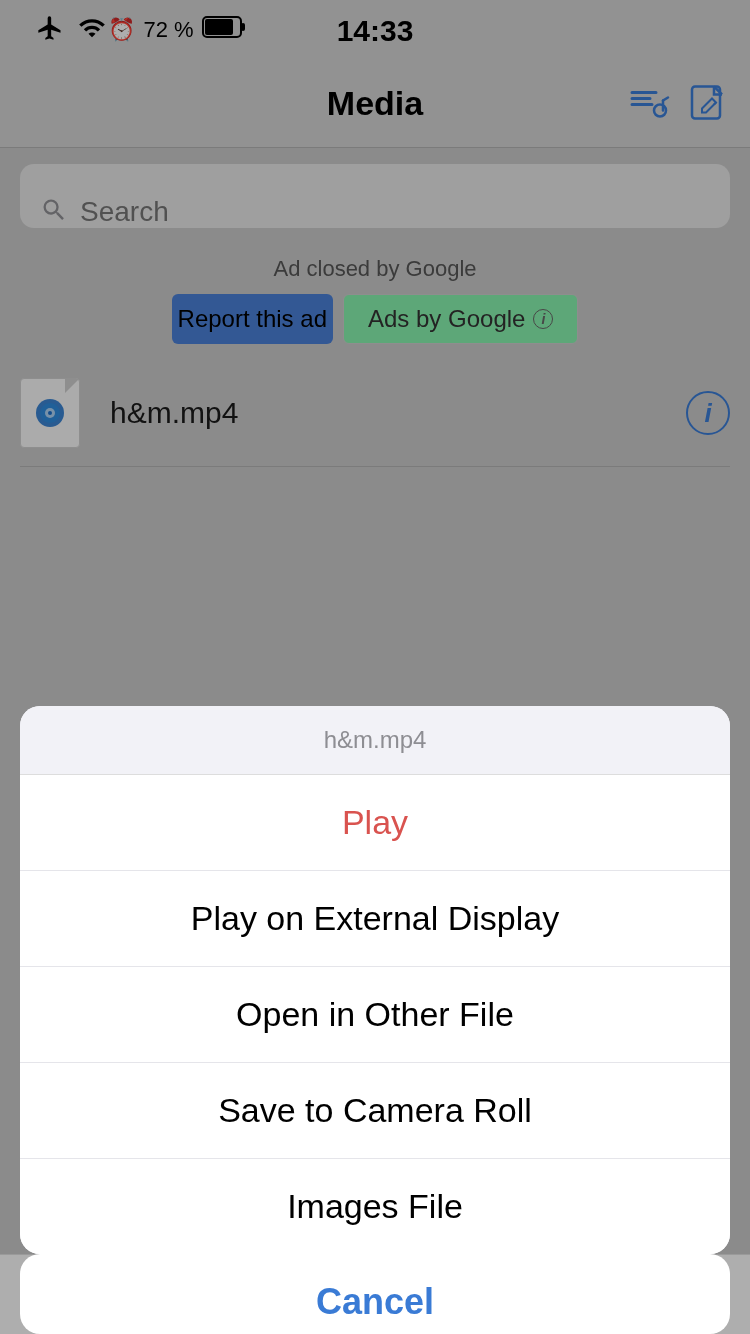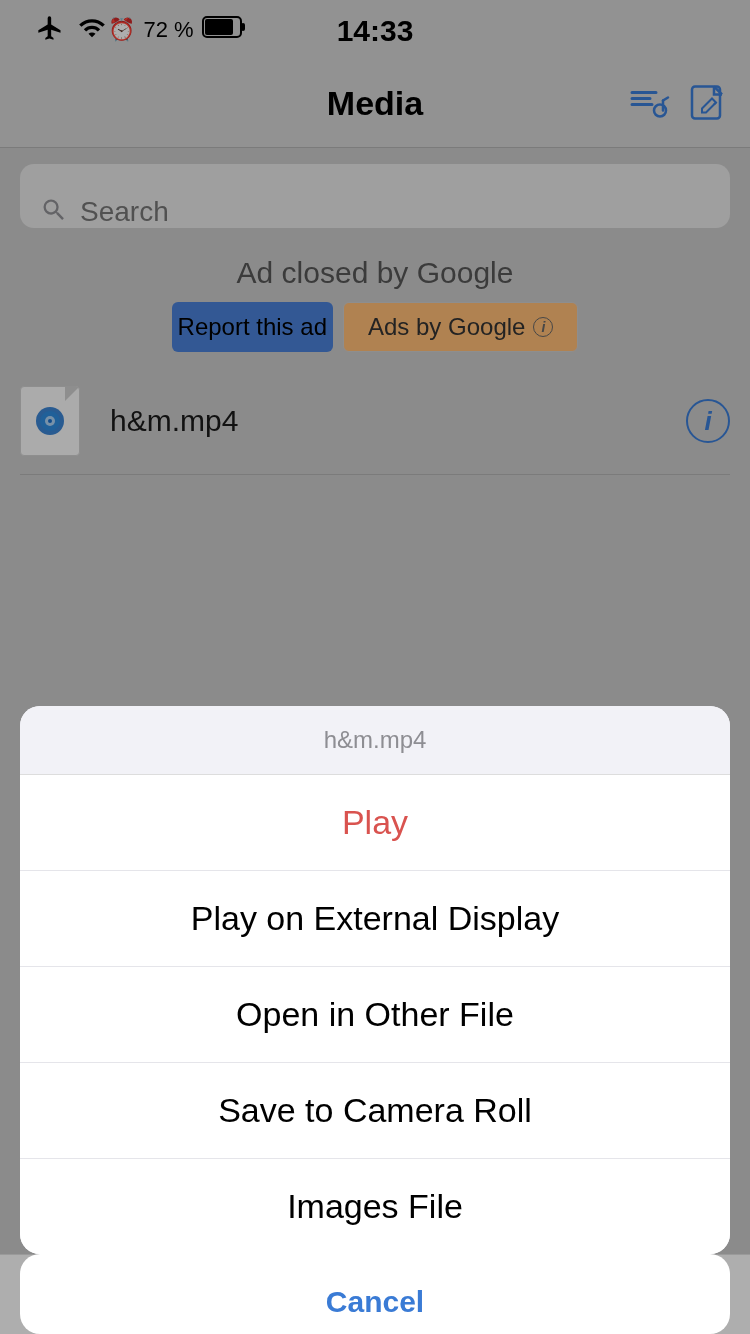--- a/index.html
+++ b/index.html
@@ -106,39 +106,39 @@
     
     .ad-banner {
       background: #c8c8c8;
       padding: 12px 20px 16px;
       display: flex;
       flex-direction: column;
       align-items: center;
       gap: 12px;
     }
     .ad-closed-text {
-      font-size: 30px;
+      font-size: 22px;
       color: #555;
       text-align: right;
     }
     .ad-buttons {
       display: flex;
       gap: 10px;
     }
     .ad-report-btn {
       background: #4a7fd4;
       color: #000000;
       border: none;
       border-radius: 6px;
       padding: 10px 6px;
       font-size: 24px;
       cursor: pointer;
     }
     .ad-google-btn {
-      background: #fdba74;
+      background: #86efac;
       color: #333;
       border: 1px solid #ccc;
       border-radius: 6px;
       padding: 10px 24px;
       font-size: 24px;
       cursor: pointer;
       display: flex;
       align-items: center;
       gap: 8px;
       justify-content: space-between;
@@ -264,21 +264,21 @@
       border-radius: 20px;
       display: flex;
       align-items: center;
       justify-content: center;
       z-index: 20;
       cursor: pointer;
       border: none;
       width: calc(100% - 40px);
     }
     .cancel-label {
-      font-size: 30px;
+      font-size: 36px;
       font-weight: 600;
       color: #3a7bd5;
       margin-top: 16px;
     }
 
     
     .tab-bar {
       position: absolute;
       bottom: 0;
       left: 0;

